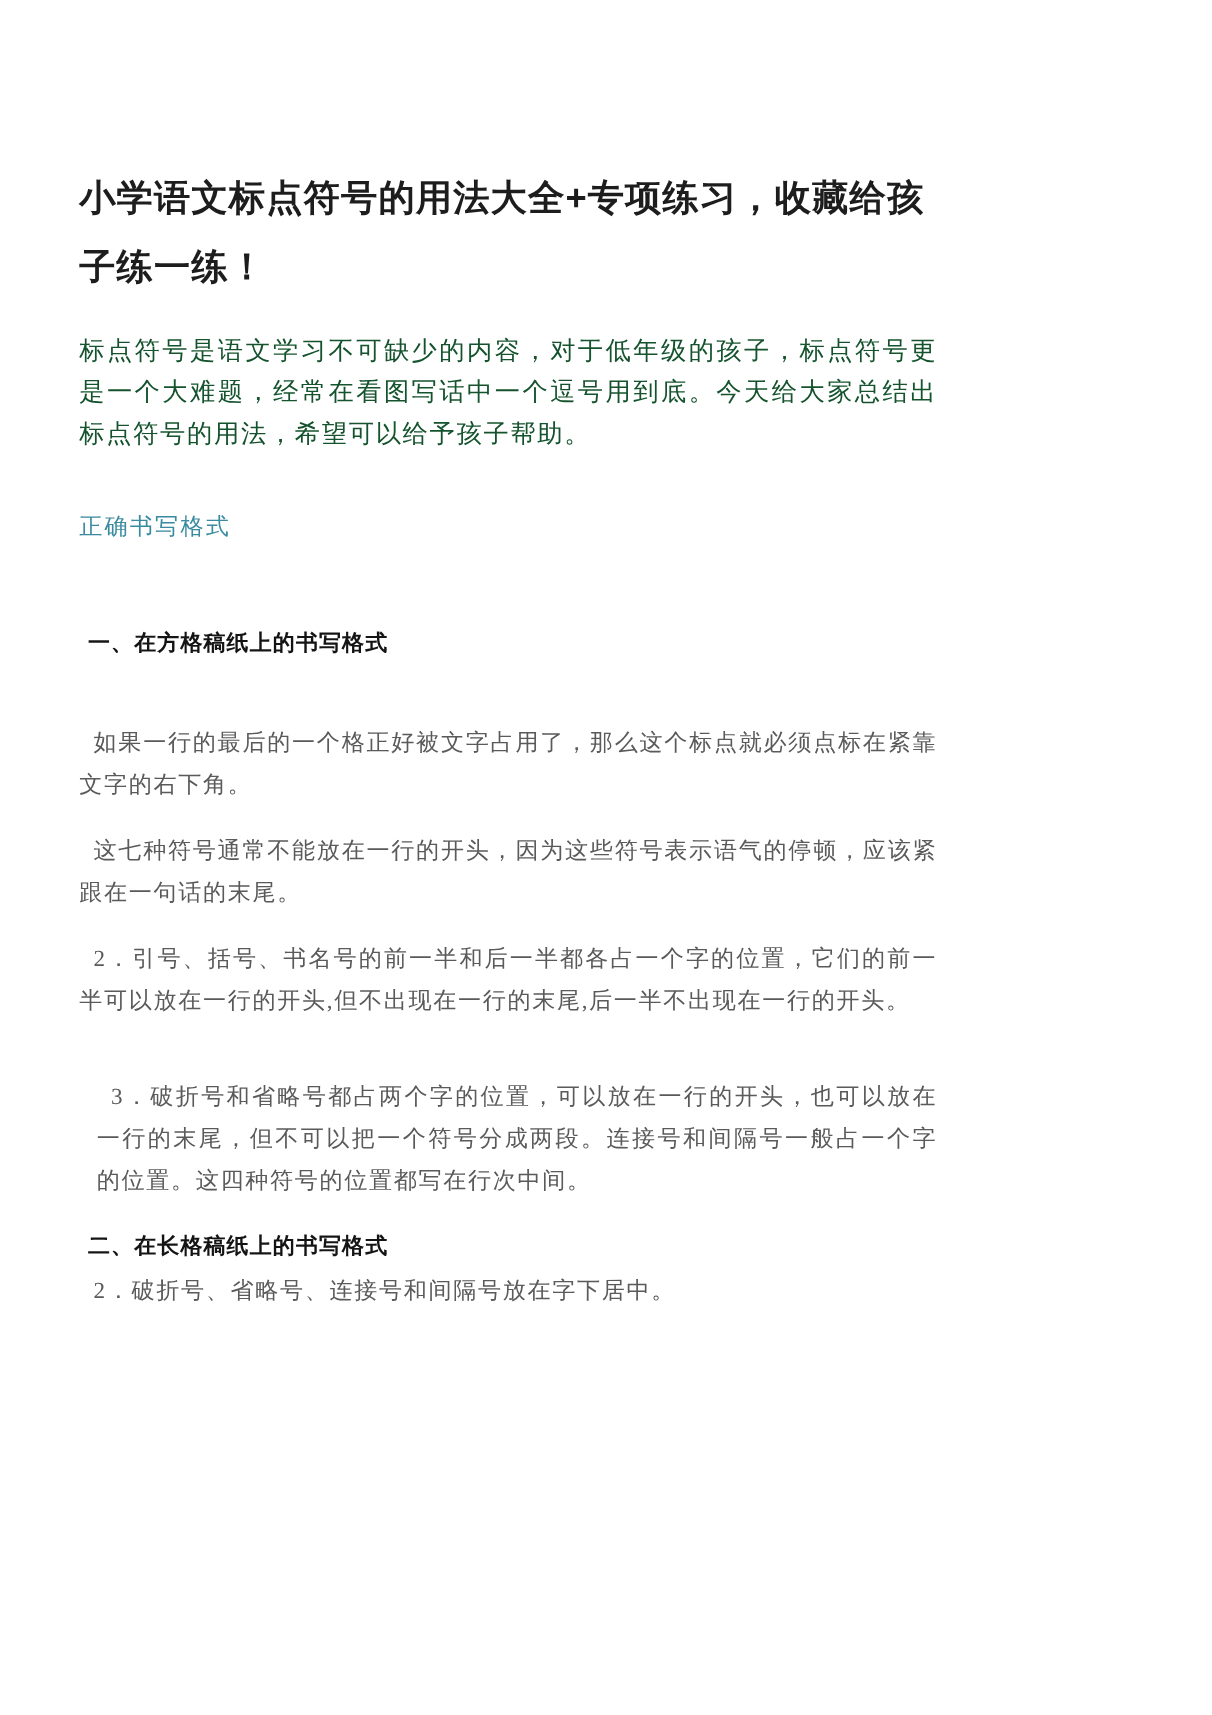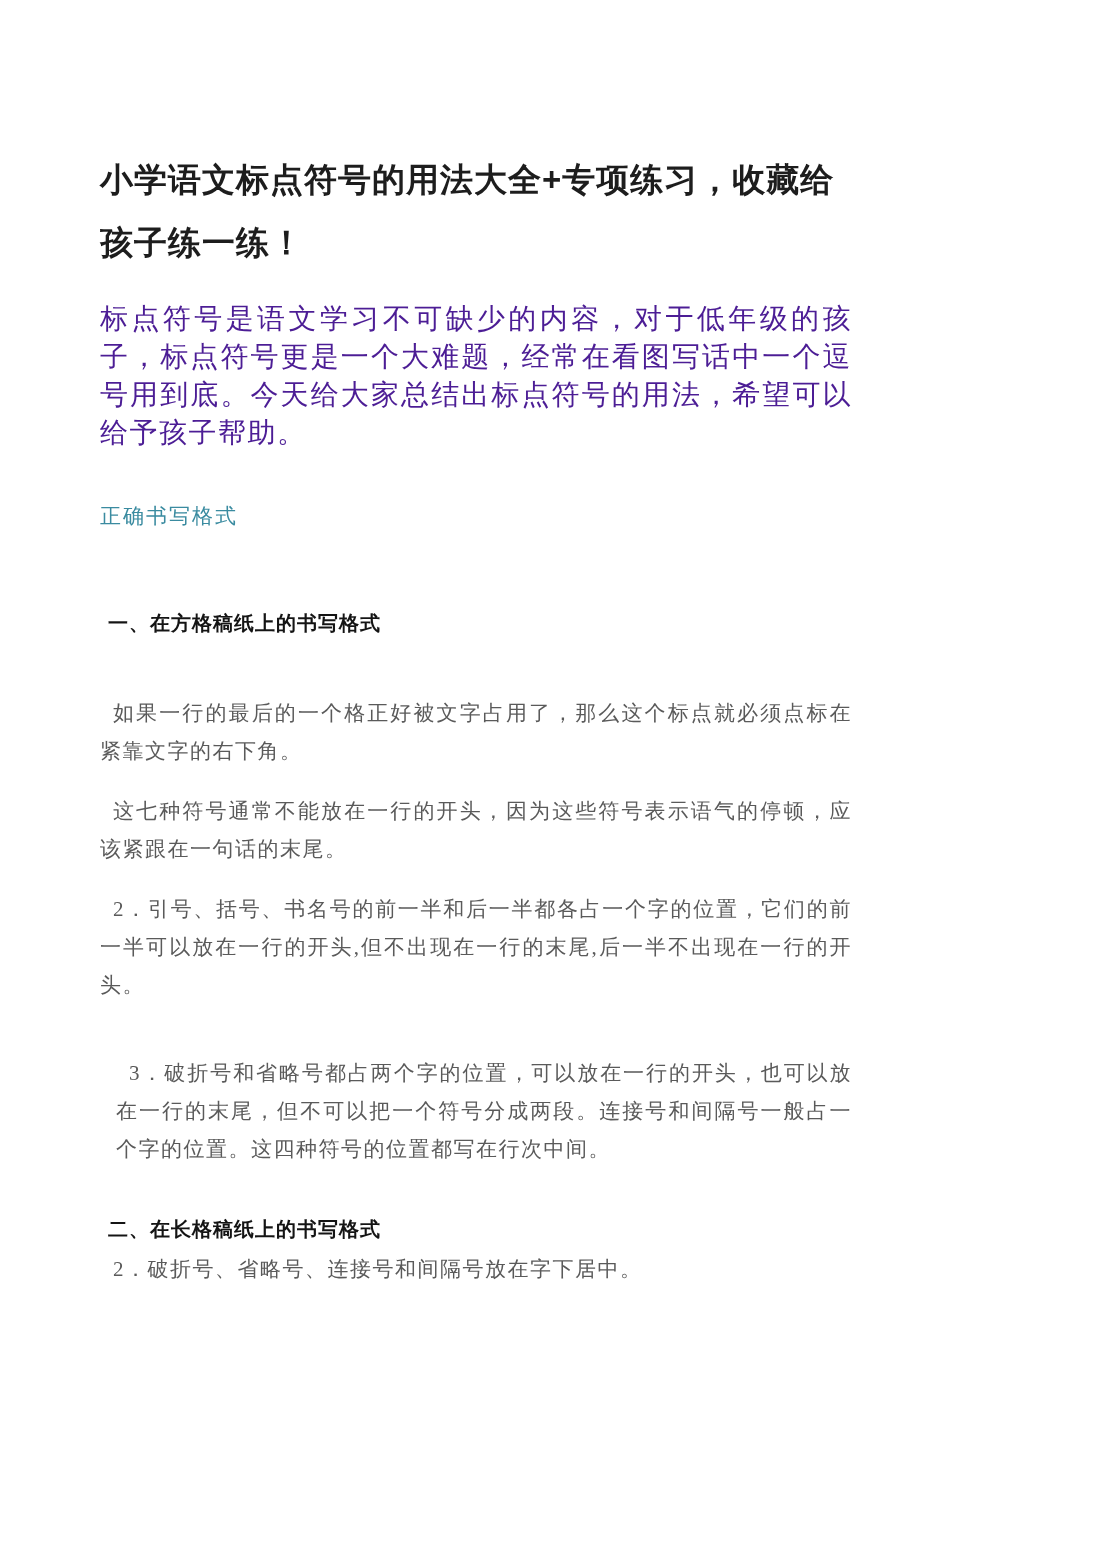--- a/index.html
+++ b/index.html
@@ -8,36 +8,36 @@
     background: #ffffff;
   }
   body {
     width: 1102px;
     height: 1559px;
     overflow: hidden;
     font-family: "Liberation Serif", serif;
   }
   .doc {
     box-sizing: border-box;
-    padding: 148px 156px 0 100px;
+    padding: 148px 156px 0 72px;
     width: 1008px;
   }
   .title {
     font-family: "Liberation Sans", "DejaVu Sans", sans-serif;
     font-weight: 700;
     font-size: 33px;
     line-height: 63px;
     color: #1d1d1d;
     letter-spacing: 1px;
     margin: 0 0 26px 0;
   }
   .intro {
-    font-size: 28px;
+    font-size: 23px;
     line-height: 38px;
-    color: #4c1d95;
+    color: #14532d;
     letter-spacing: 1.5px;
     text-align: justify;
     margin: 0;
   }
   .center-link-wrap {
     text-align: left;
     margin-top: 50px;
     margin-bottom: 0;
   }
   .center-link {
@@ -50,21 +50,21 @@
   .section-heading {
     font-family: "Liberation Sans", "DejaVu Sans", sans-serif;
     font-weight: 700;
     font-size: 20px;
     line-height: 30px;
     color: #141414;
     letter-spacing: 1px;
     margin: 0 0 0 8px;
   }
   .heading-1 { margin-top: 78px; margin-bottom: 56px; }
-  .heading-2 { margin-top: 46px; margin-bottom: 6px; }
+  .heading-2 { margin-top: 26px; margin-bottom: 6px; }
   .para {
     font-size: 21px;
     line-height: 38px;
     color: #5a5a5a;
     letter-spacing: 1.5px;
     text-align: justify;
     text-indent: 13px;
     margin: 0 0 22px 0;
   }
   .para.gap-lg { margin-top: 50px; margin-left: 16px; }

